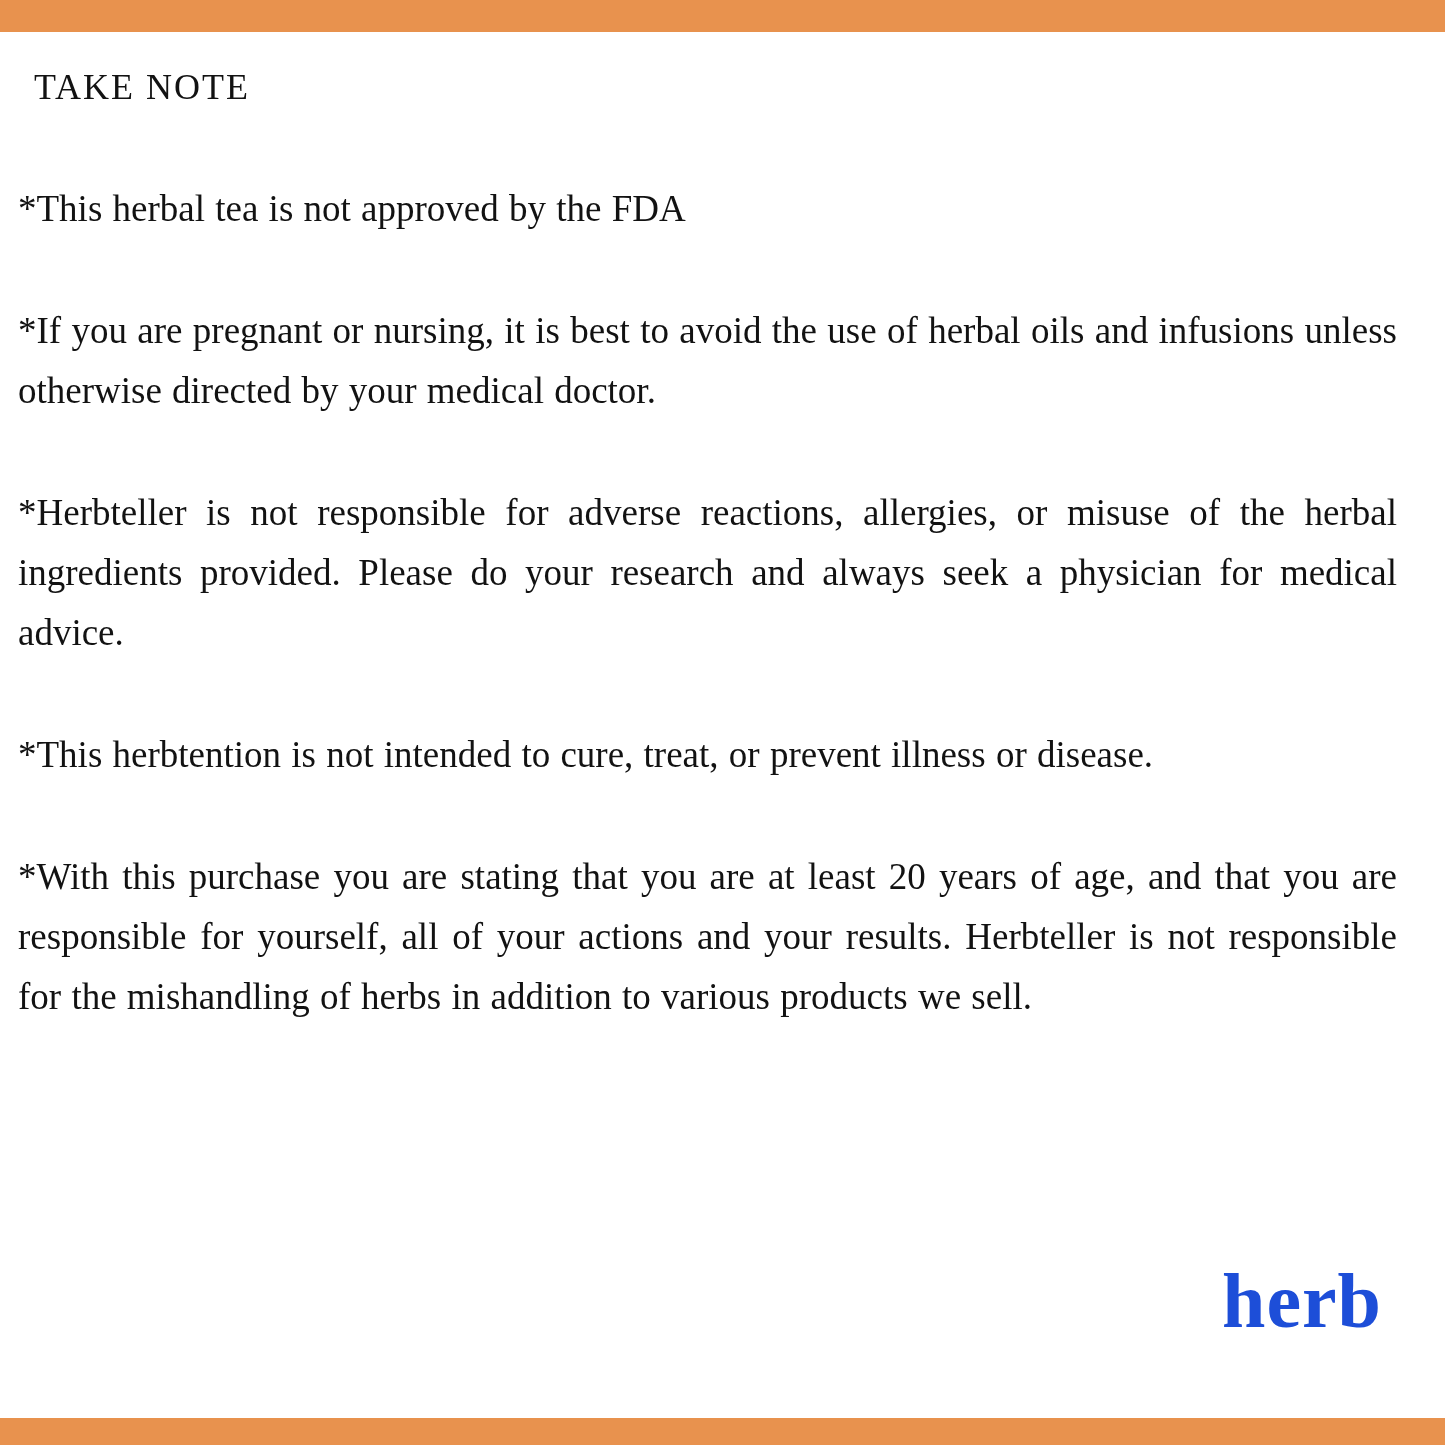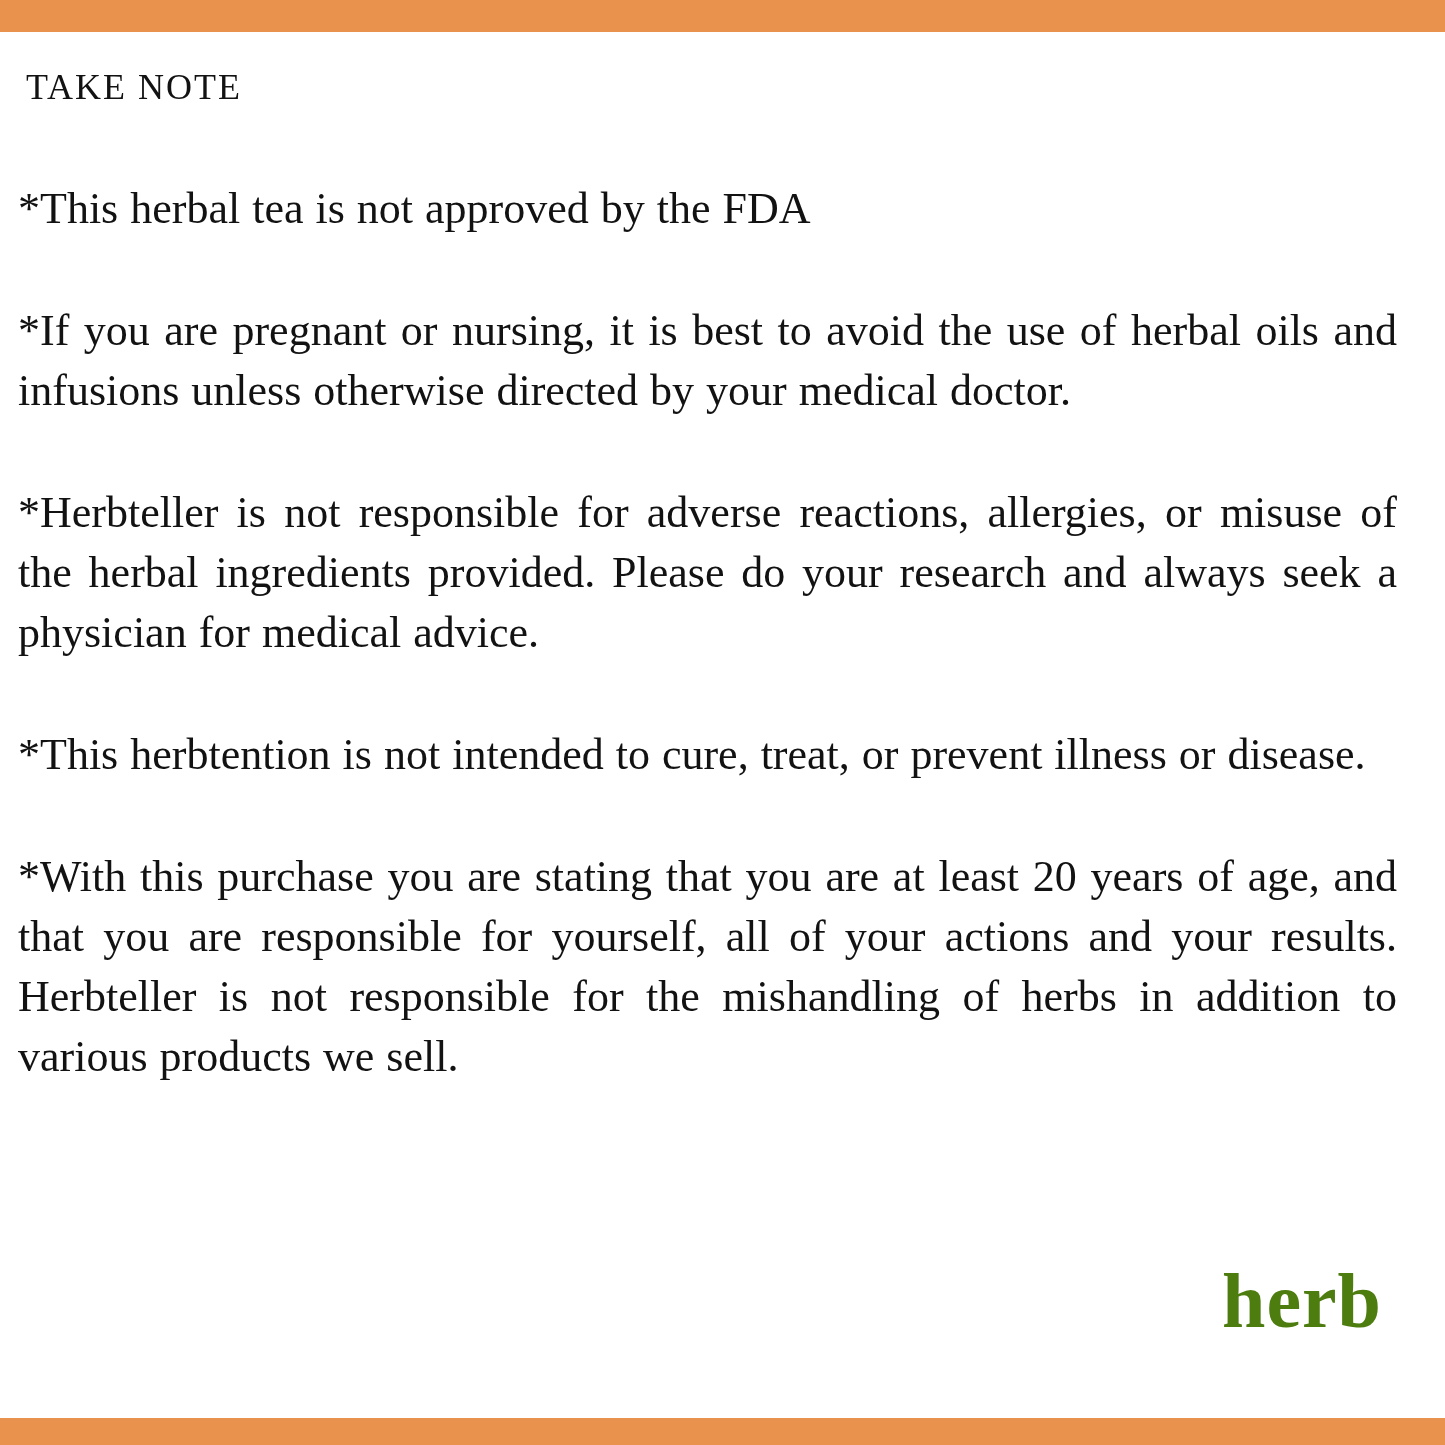--- a/index.html
+++ b/index.html
@@ -29,39 +29,39 @@
     top: 32px;
     left: 18px;
     right: 48px;
     padding-top: 25px;
   }
   .page-title {
     font-size: 36px;
     font-weight: normal;
     letter-spacing: 2px;
     line-height: 60px;
-    margin: 0 0 62px 8px;
+    margin: 0 0 62px 16px;
   }
   .note-paragraph {
-    font-size: 44px;
+    font-size: 37px;
     line-height: 60px;
     text-align: justify;
     word-spacing: 1px;
     margin: 0 0 62px 0;
   }
   .brand-logo {
     position: absolute;
     top: 1270px;
     right: 63px;
     text-align: center;
     font-weight: bold;
     font-size: 78px;
     line-height: 62px;
     letter-spacing: 1px;
-    color: #4d7c0f;
+    color: #1d4ed8;
   }
 </style>
 </head>
 <body style="background: rgb(255, 255, 255); color: rgb(18, 18, 18);">
 
 <div class="accent-bar top"></div>
 
 <div class="content">
   <h1 class="page-title">TAKE NOTE</h1>
 

